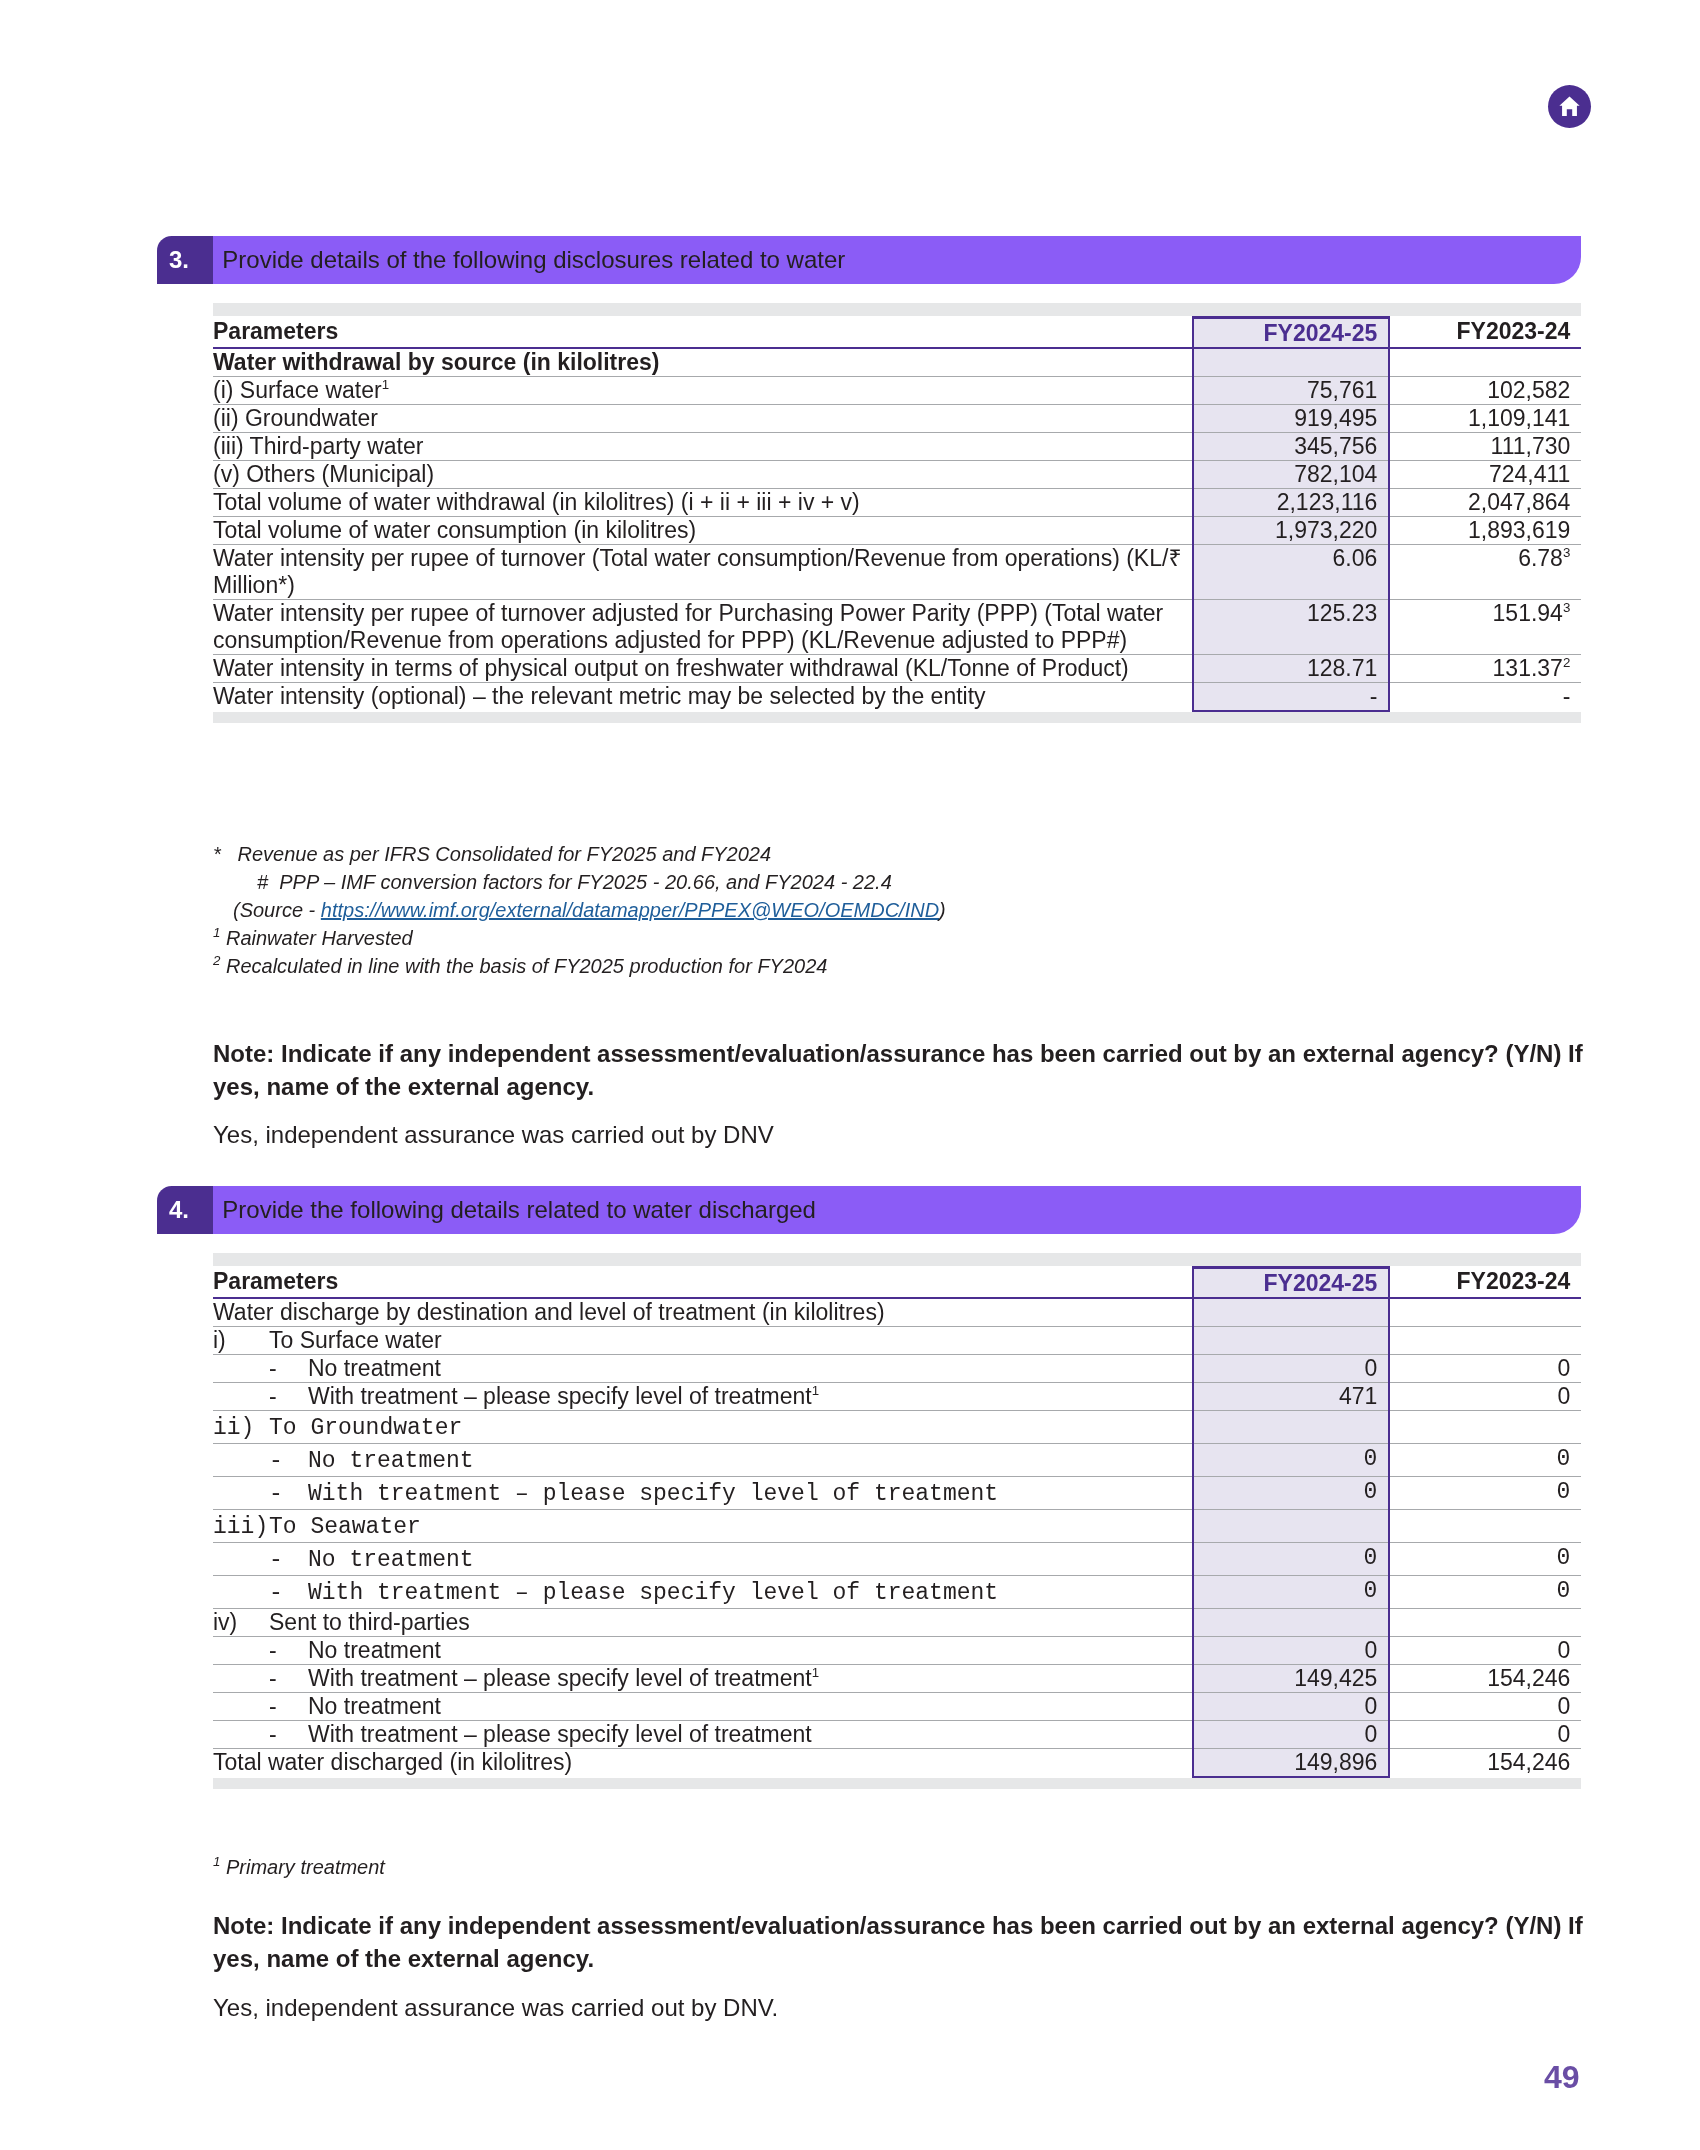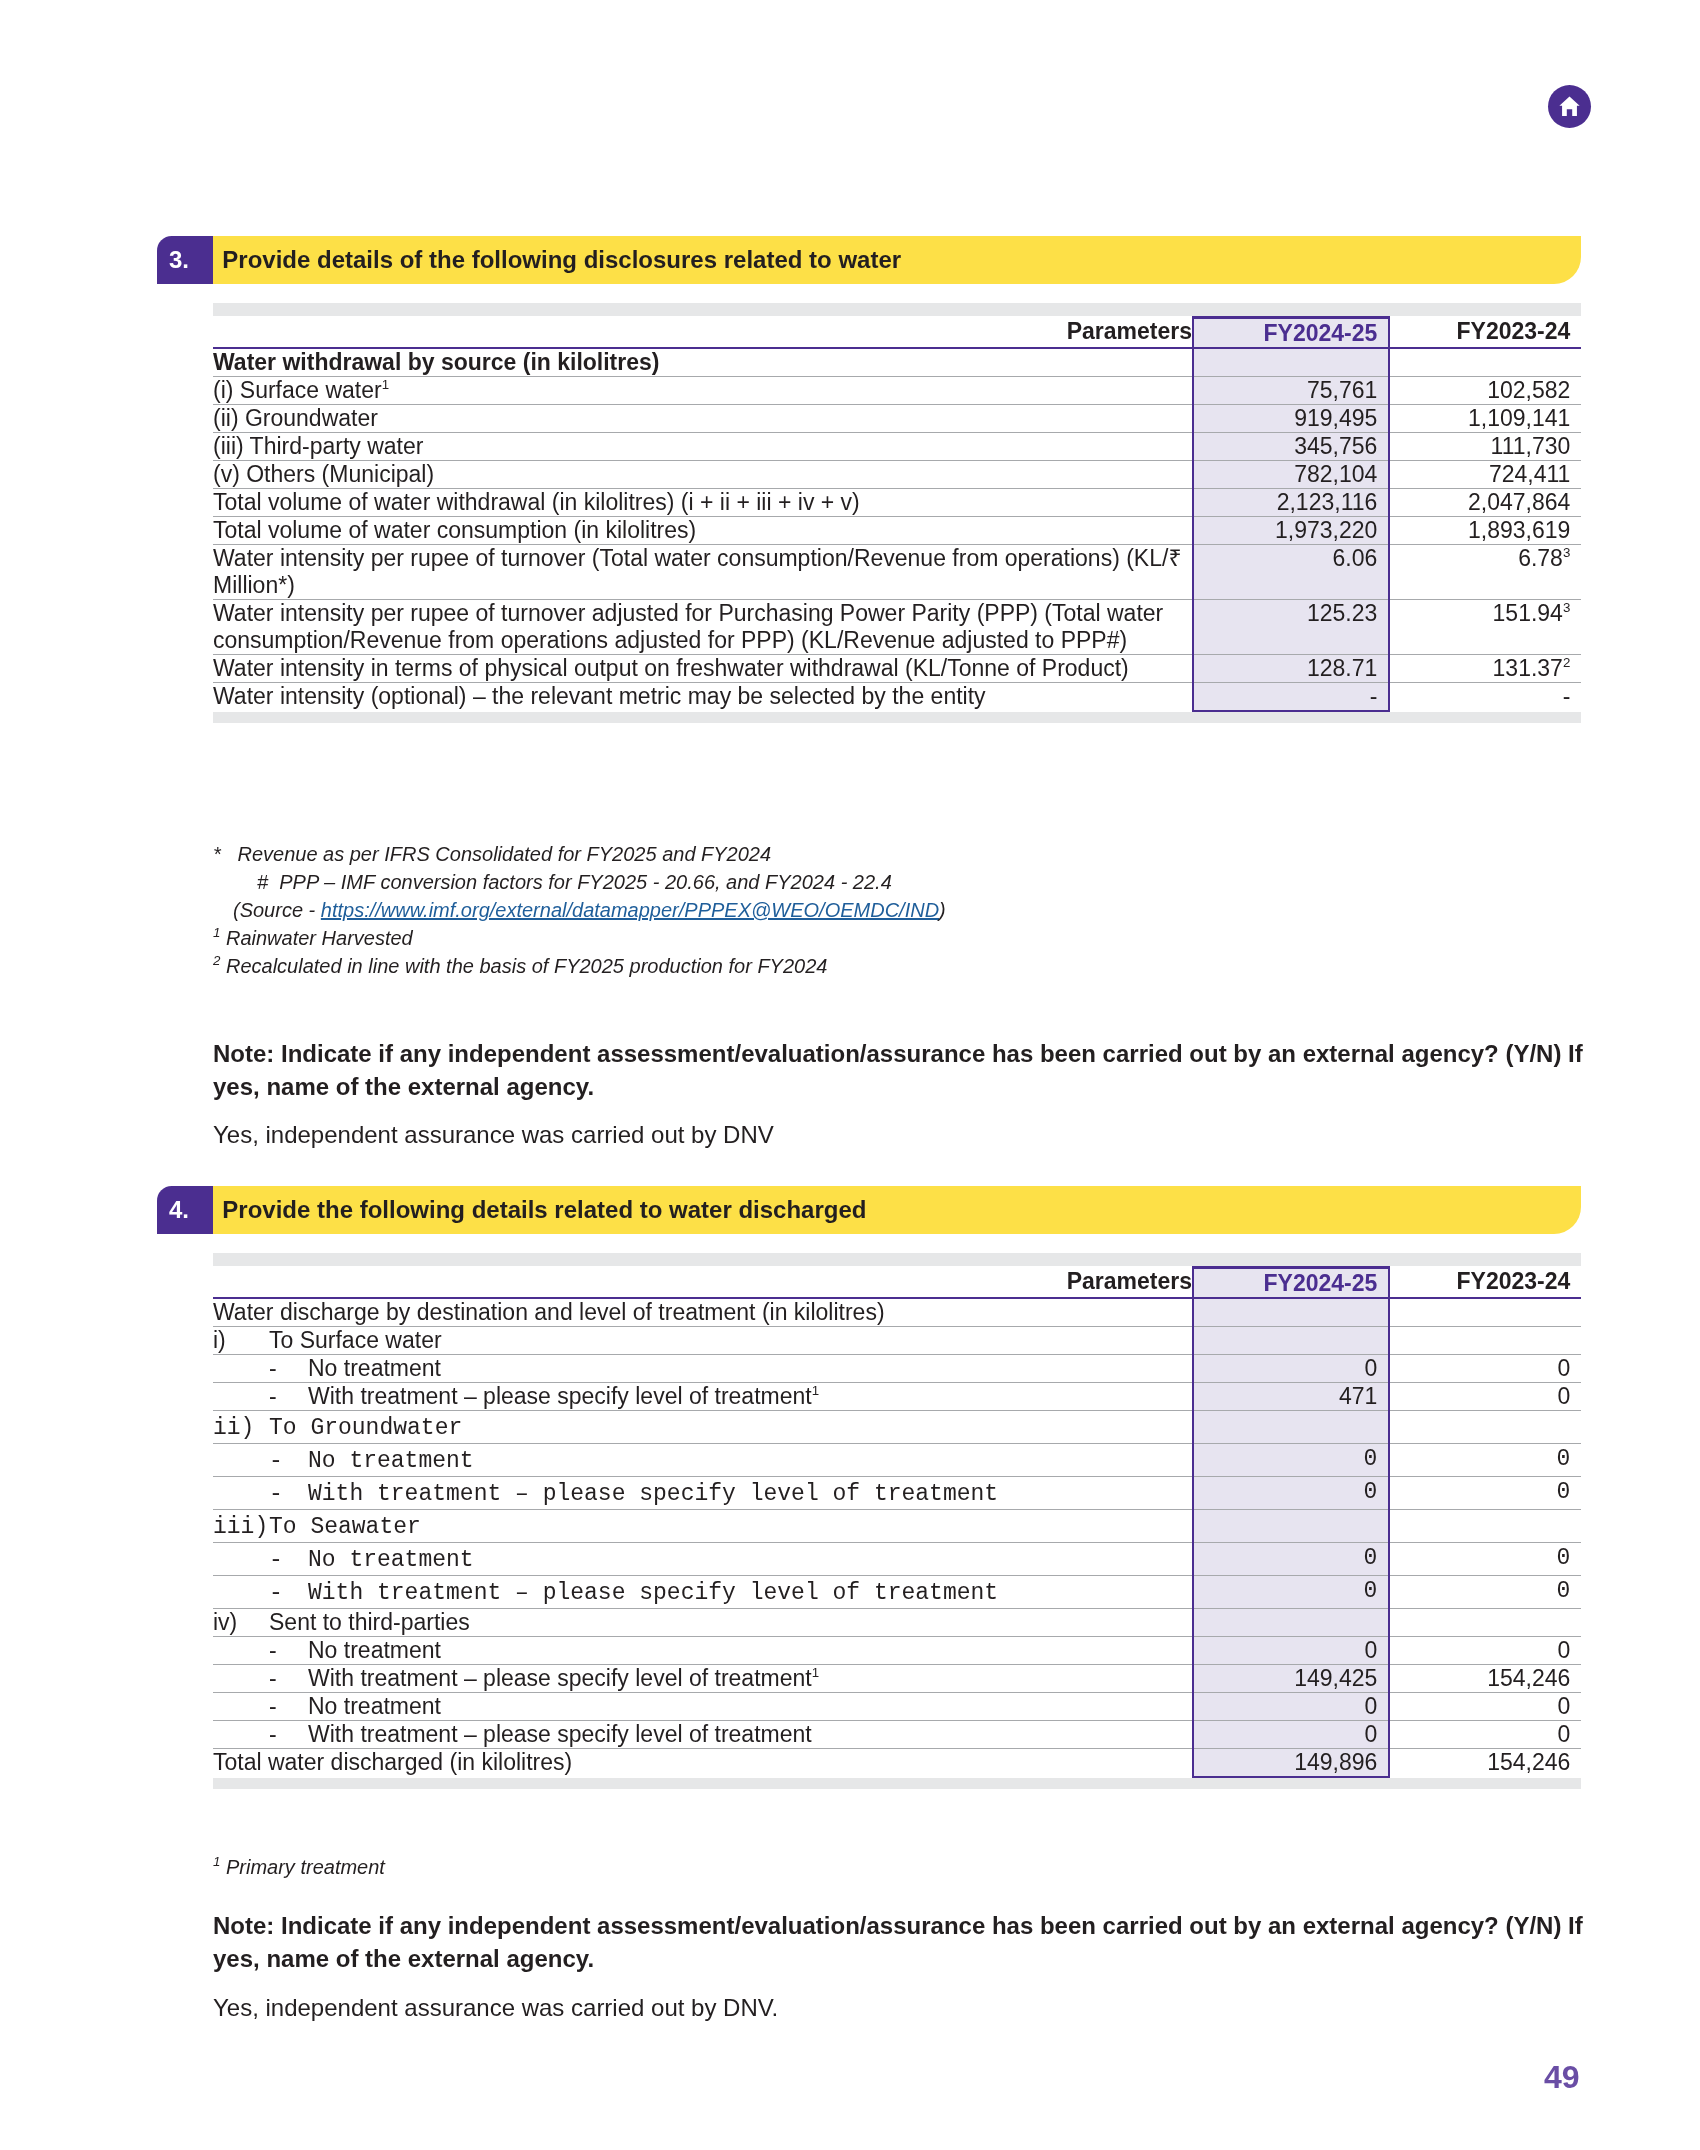--- a/index.html
+++ b/index.html
@@ -4,32 +4,32 @@
 <style>
   * { box-sizing: border-box; margin: 0; padding: 0; }
   html, body { width: 1701px; height: 2151px; background: #ffffff; }
   body { position: relative; font-family: "Liberation Sans", sans-serif; color: #231f20; overflow: hidden; }
 
   .home-icon { position: absolute; left: 1548px; top: 85px; width: 43px; height: 43px; border-radius: 50%; background: #4b2e90; display: flex; align-items: center; justify-content: center; cursor: pointer; }
   .home-icon svg { width: 27px; height: 27px; }
 
   .section-header { position: absolute; left: 157px; width: 1424px; height: 48px; display: flex; }
   .section-header .num { width: 56px; height: 48px; background: #4b2e90; color: #fff; font-weight: bold; font-size: 24px; display: flex; align-items: center; padding-left: 12px; border-top-left-radius: 14.7px; }
-  .section-header .title { flex: 1; background: #fde047; font-weight: bold; font-size: 24px; display: flex; align-items: center; padding-left: 9.3px; border-bottom-right-radius: 27px; }
+  .section-header .title { flex: 1; background: #8b5cf6; font-weight: normal; font-size: 24px; display: flex; align-items: center; padding-left: 9.3px; border-bottom-right-radius: 27px; }
 
   .tbl-wrap { position: absolute; left: 213px; width: 1368px; }
   .tbl-topbar { height: 12.7px; background: #e6e7e8; }
   .tbl-botbar { height: 11.3px; background: #e6e7e8; }
   table { border-collapse: collapse; width: 1368px; table-layout: fixed; font-size: 23px; }
   col.c-param { width: 980px; }
   col.c-cur { width: 196px; }
   col.c-prev { width: 192px; }
   td, th { padding: 0; vertical-align: top; line-height: 27px; }
   tr.row td { border-top: 1.3px solid #a7a9ac; }
-  tr.hdr th { font-weight: bold; text-align: right; padding-top: 1.3px; height: 29px; border-bottom: 2.7px solid #4b2e90; }
+  tr.hdr th { font-weight: bold; text-align: left; padding-top: 1.3px; height: 29px; border-bottom: 2.7px solid #4b2e90; }
   tr.hdr th.cur { color: #4b2e90; text-align: right; padding-right: 10.7px; background: #e7e4f0; border-top: 3.3px solid #4b2e90; border-left: 2px solid #4b2e90; border-right: 2px solid #4b2e90; }
   tr.hdr th.prev { text-align: right; padding-right: 10.7px; }
   td.cur { background: #e7e4f0; border-left: 2px solid #4b2e90; border-right: 2px solid #4b2e90; text-align: right; padding-right: 10.7px; }
   td.prev { text-align: right; padding-right: 10.7px; }
   tr.last td.cur { border-bottom: 2.7px solid #4b2e90; }
   td.param { padding-right: 6.7px; }
   .bold { font-weight: bold; }
   sup { font-size: 13.3px; line-height: 0; vertical-align: super; }
   .idx { display: inline-block; width: 56px; }
   .dash { display: inline-block; width: 39px; padding-left: 56px; box-sizing: content-box; }

